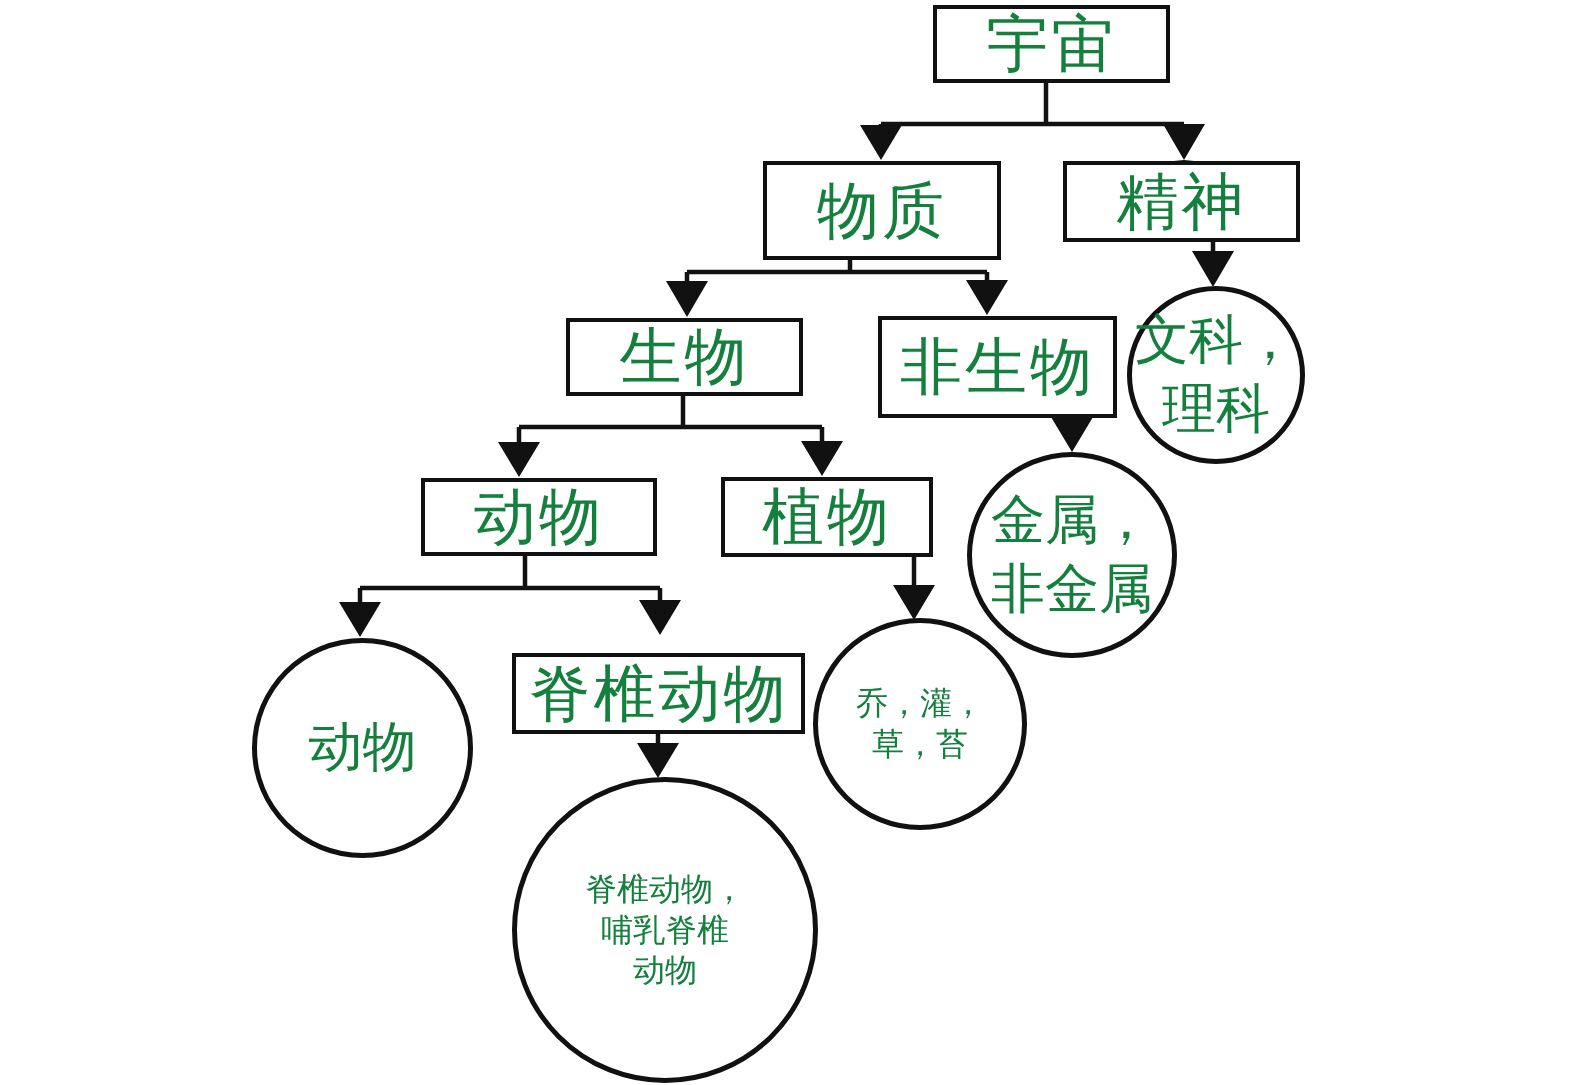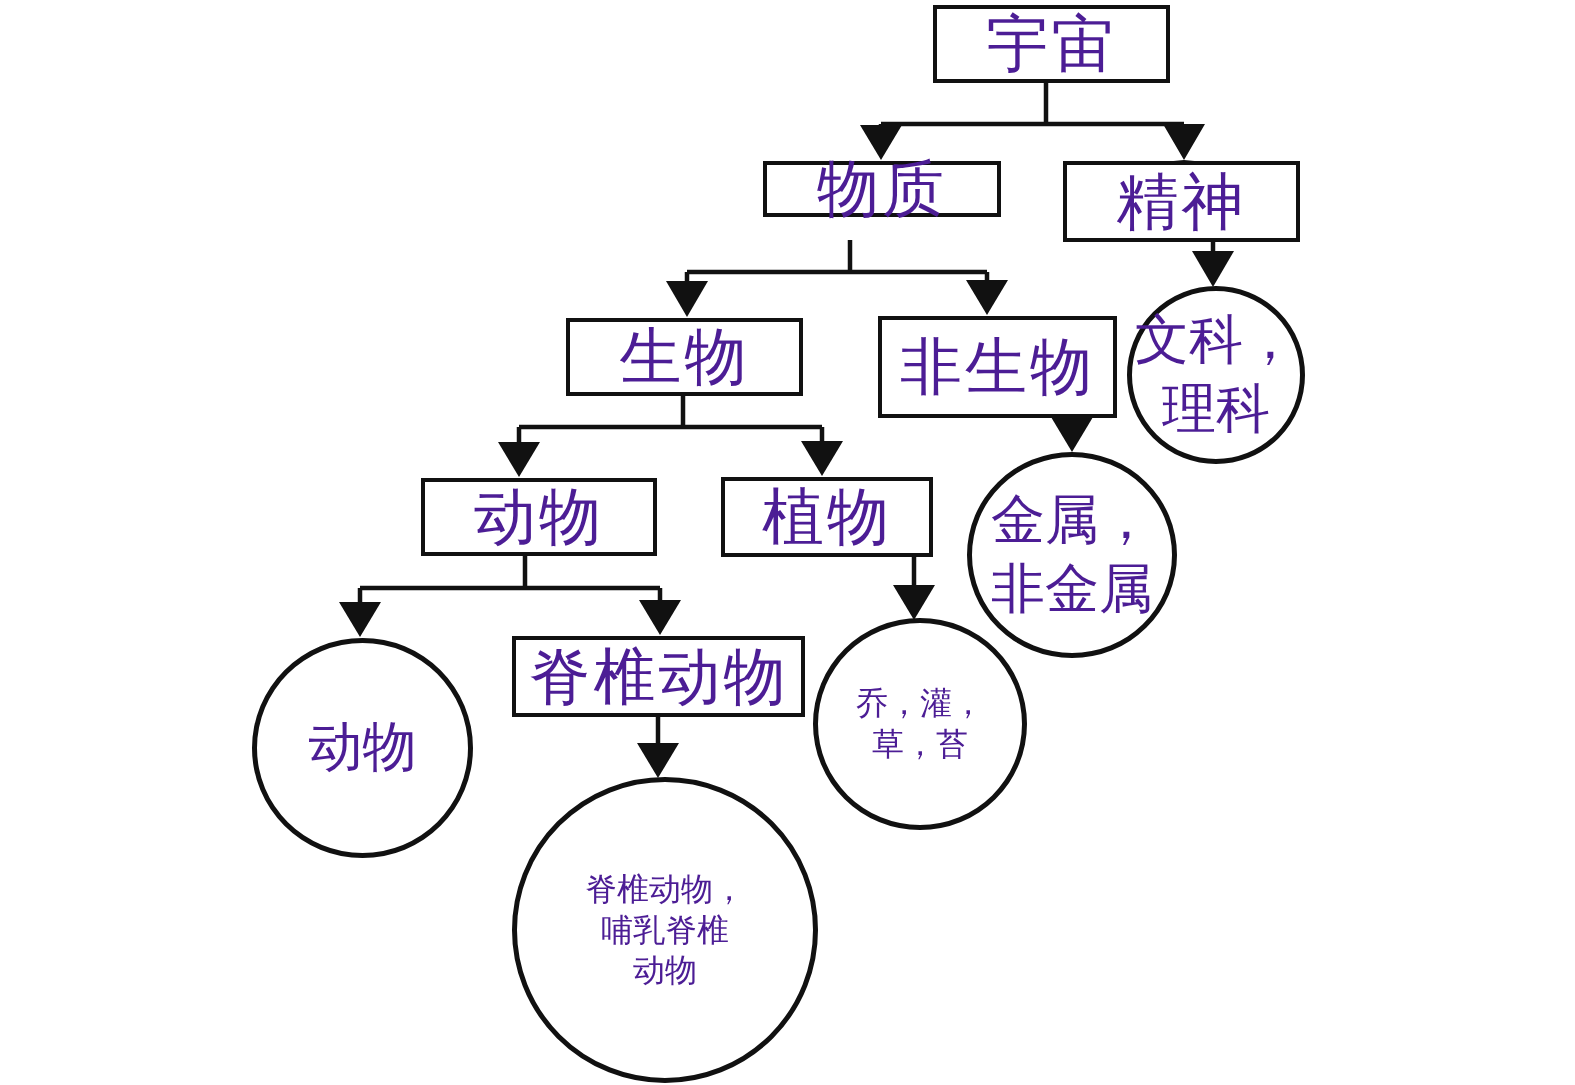--- a/index.html
+++ b/index.html
@@ -7,21 +7,21 @@
     padding: 0;
     background: #ffffff;
   }
   .stage {
     position: relative;
     width: 1575px;
     height: 1085px;
     background: #ffffff;
     overflow: hidden;
     font-family: "Liberation Serif", "DejaVu Serif", serif;
-    color: #4c1d95;
+    color: #15803d;
   }
   .connectors {
     position: absolute;
     left: 0;
     top: 0;
     width: 1575px;
     height: 1085px;
   }
   .rect-node {
     position: absolute;
@@ -93,21 +93,21 @@
       <polygon points="339,602 381,602 360,637"></polygon>
       <polygon points="639,600 681,600 660,635"></polygon>
       <polygon points="637,743 679,743 658,778"></polygon>
     </g>
   </svg>
 
   <div class="rect-node" style="left:933px; top:5px; width:237px; height:78px">
     <span>宇宙</span>
   </div>
 
-  <div class="rect-node" style="left:763px; top:161px; width:238px; height:56px">
+  <div class="rect-node" style="left:763px; top:161px; width:238px; height:99px">
     <span>物质</span>
   </div>
 
   <div class="rect-node" style="left:1063px; top:161px; width:237px; height:81px">
     <span>精神</span>
   </div>
 
   <div class="rect-node" style="left:566px; top:318px; width:237px; height:78px">
     <span>生物</span>
   </div>
@@ -117,21 +117,21 @@
   </div>
 
   <div class="rect-node" style="left:421px; top:478px; width:236px; height:78px">
     <span>动物</span>
   </div>
 
   <div class="rect-node" style="left:721px; top:477px; width:212px; height:80px">
     <span>植物</span>
   </div>
 
-  <div class="rect-node" style="left:512px; top:636px; width:293px; height:81px">
+  <div class="rect-node" style="left:512px; top:653px; width:293px; height:81px">
     <span>脊椎动物</span>
   </div>
 
   <div class="circle-node" style="left:1127px; top:286px; width:178px; height:178px">
     <div class="cline">文科，</div>
     <div class="cline">理科</div>
   </div>
 
   <div class="circle-node" style="left:967px; top:452px; width:210px; height:206px">
     <div class="cline">金属，</div>

